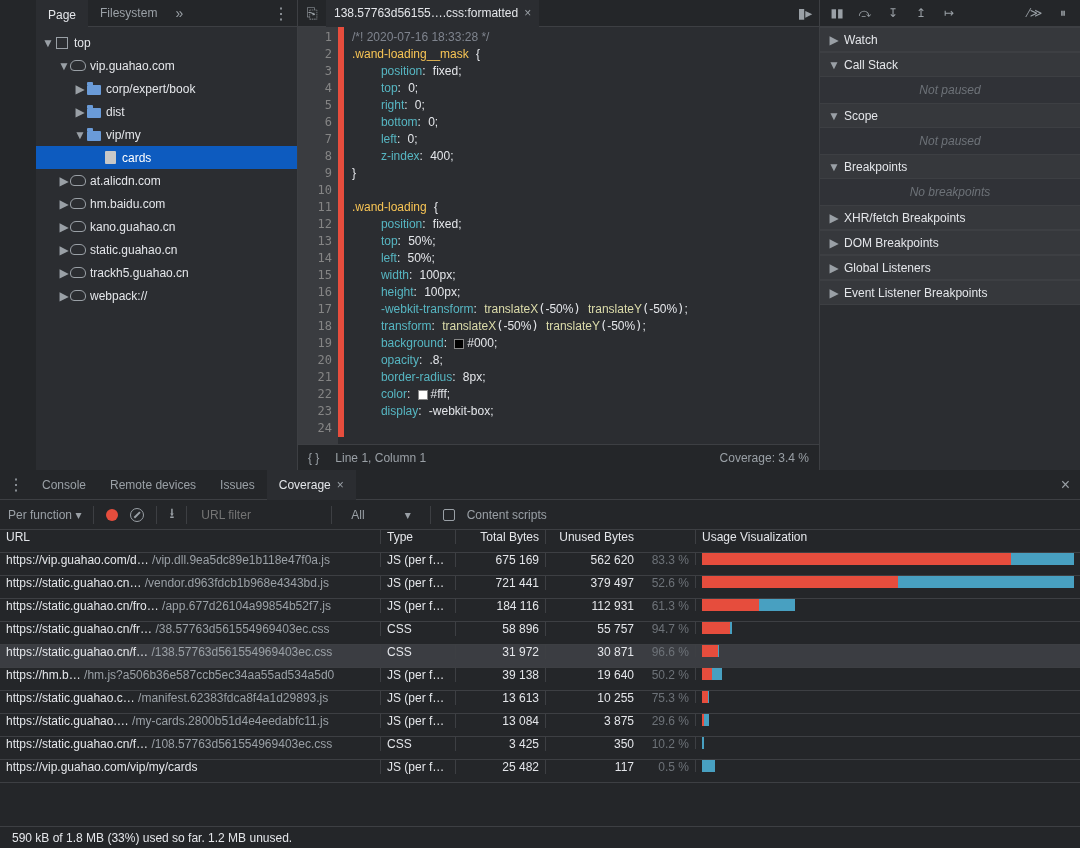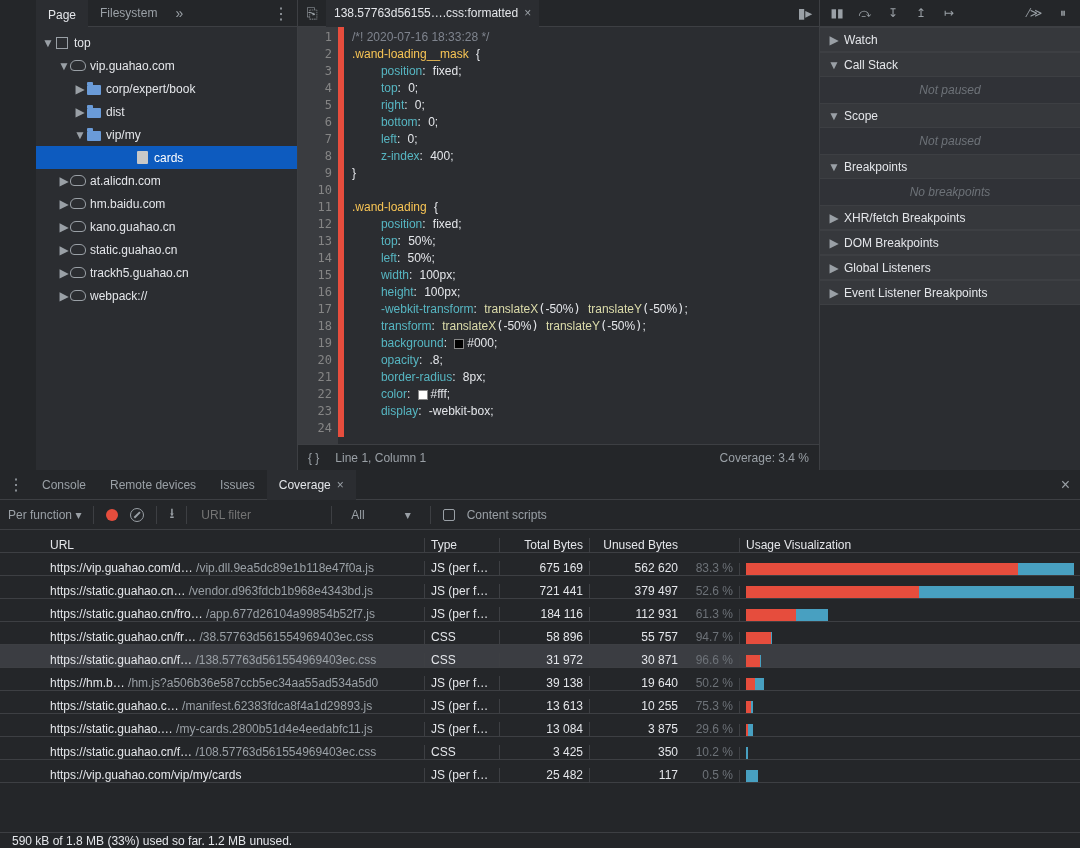--- a/index.html
+++ b/index.html
@@ -83,36 +83,36 @@
   .toolbar .divider{width:1px;height:18px;background:var(--border);}
   .rec{width:12px;height:12px;background:var(--red);border-radius:50%;}
   .no-icon{width:14px;height:14px;border:1.6px solid var(--text-dim);border-radius:50%;position:relative;}
   .no-icon::after{content:'';position:absolute;left:2px;top:5px;width:8px;height:1.6px;background:var(--text-dim);transform:rotate(-45deg);}
   .dl-icon{color:var(--text-dim);font-size:14px;}
   .tinput{background:transparent;border:none;color:var(--text);outline:none;width:120px;}
   .dd{display:flex;align-items:center;gap:40px;border:1px solid transparent;padding:2px 6px;}
   .chk{width:12px;height:12px;border:1.5px solid var(--text-dim);border-radius:2px;}
 
   .table{flex:1;overflow:auto;}
-  .thead,.trow{display:flex;align-items:flex-end;height:23px;border-bottom:1px solid var(--border);padding-left:44px;}
+  .thead,.trow{display:flex;align-items:flex-start;height:23px;border-bottom:1px solid var(--border);}
   .thead{background:var(--bg1);color:var(--text);}
   .trow{color:var(--text);}
   .trow.sel{background:#3b3d42;}
   .cell{padding:0 6px;overflow:hidden;text-overflow:ellipsis;white-space:nowrap;}
   .c-url{width:380px;}
   .c-type{width:75px;border-left:1px solid var(--border);}
   .c-total{width:90px;text-align:right;border-left:1px solid var(--border);}
   .c-unused{width:95px;text-align:right;border-left:1px solid var(--border);}
   .c-pct{width:55px;text-align:right;color:var(--text-faint);}
   .c-vis{flex:1;border-left:1px solid var(--border);display:flex;align-items:center;}
   .bar{height:12px;display:flex;width:100%;}
   .bar .used{background:var(--red);}
   .bar .unused{background:var(--teal);}
   .url-path{color:var(--text-dim);}
-  .footer{height:16px;display:flex;align-items:center;padding:0 12px;color:var(--text);border-top:1px solid var(--border);}
+  .footer{height:22px;display:flex;align-items:center;padding:0 12px;color:var(--text);border-top:1px solid var(--border);}
 </style>
 </head>
 <body>
 
 <div class="top">
 
   <div class="left-pane">
     <div class="left-tabs">
       <div class="tab active">Page</div>
       <div class="tab">Filesystem</div>
@@ -146,21 +146,21 @@
           </span>
           <span>dist</span>
         </div>
         <div class="tree-row" style="padding-left: 38px;">
           <span class="arrow">▼</span>
           <span class="ic">
             <span class="ic-folder"></span>
           </span>
           <span>vip/my</span>
         </div>
-        <div class="tree-row selected" style="padding-left: 86px;">
+        <div class="tree-row selected" style="padding-left: 54px;">
           <span class="arrow"></span>
           <span class="ic">
             <span class="ic-file"></span>
           </span>
           <span>cards</span>
         </div>
         <div class="tree-row" style="padding-left: 22px;">
           <span class="arrow">▶</span>
           <span class="ic ic-cloud"></span>
           <span>at.alicdn.com</span>

